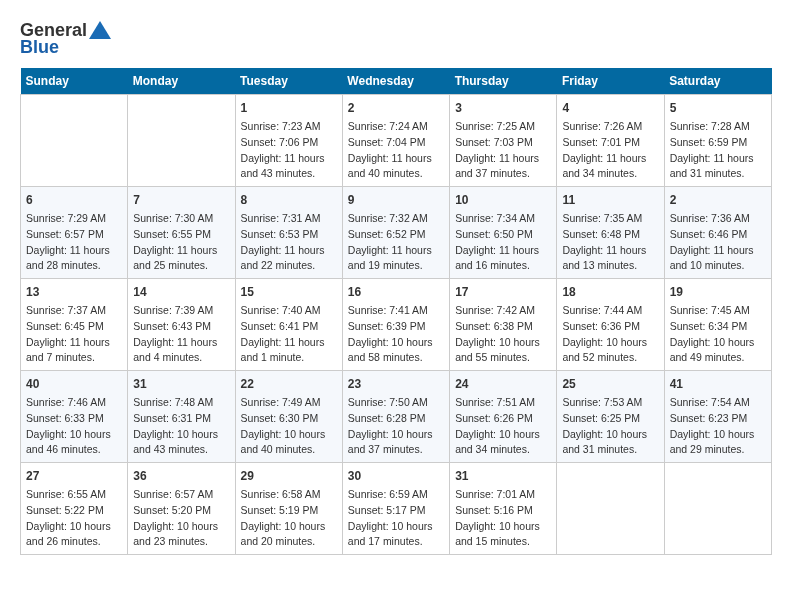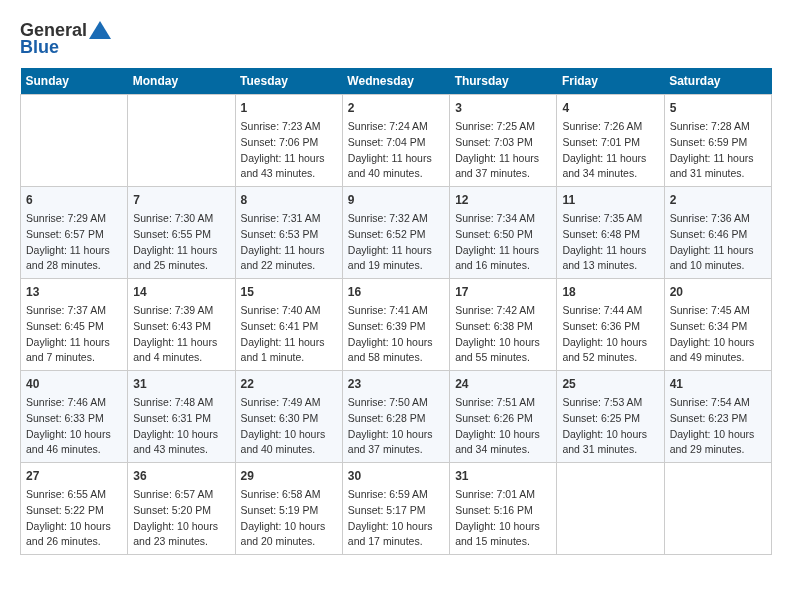--- a/index.html
+++ b/index.html
@@ -146,21 +146,21 @@
         </td>
         <td>
           <span class="day-number">8</span>
           <div class="day-info">Sunrise: 7:31 AM<br>Sunset: 6:53 PM<br>Daylight: 11 hours and 22 minutes.</div>
         </td>
         <td>
           <span class="day-number">9</span>
           <div class="day-info">Sunrise: 7:32 AM<br>Sunset: 6:52 PM<br>Daylight: 11 hours and 19 minutes.</div>
         </td>
         <td>
-          <span class="day-number">12</span>
+          <span class="day-number">10</span>
           <div class="day-info">Sunrise: 7:34 AM<br>Sunset: 6:50 PM<br>Daylight: 11 hours and 16 minutes.</div>
         </td>
         <td>
           <span class="day-number">11</span>
           <div class="day-info">Sunrise: 7:35 AM<br>Sunset: 6:48 PM<br>Daylight: 11 hours and 13 minutes.</div>
         </td>
         <td>
           <span class="day-number">2</span>
           <div class="day-info">Sunrise: 7:36 AM<br>Sunset: 6:46 PM<br>Daylight: 11 hours and 10 minutes.</div>
         </td>
@@ -184,21 +184,21 @@
         </td>
         <td>
           <span class="day-number">17</span>
           <div class="day-info">Sunrise: 7:42 AM<br>Sunset: 6:38 PM<br>Daylight: 10 hours and 55 minutes.</div>
         </td>
         <td>
           <span class="day-number">18</span>
           <div class="day-info">Sunrise: 7:44 AM<br>Sunset: 6:36 PM<br>Daylight: 10 hours and 52 minutes.</div>
         </td>
         <td>
-          <span class="day-number">20</span>
+          <span class="day-number">19</span>
           <div class="day-info">Sunrise: 7:45 AM<br>Sunset: 6:34 PM<br>Daylight: 10 hours and 49 minutes.</div>
         </td>
       </tr>
       <tr>
         <td>
           <span class="day-number">40</span>
           <div class="day-info">Sunrise: 7:46 AM<br>Sunset: 6:33 PM<br>Daylight: 10 hours and 46 minutes.</div>
         </td>
         <td>
           <span class="day-number">31</span>

